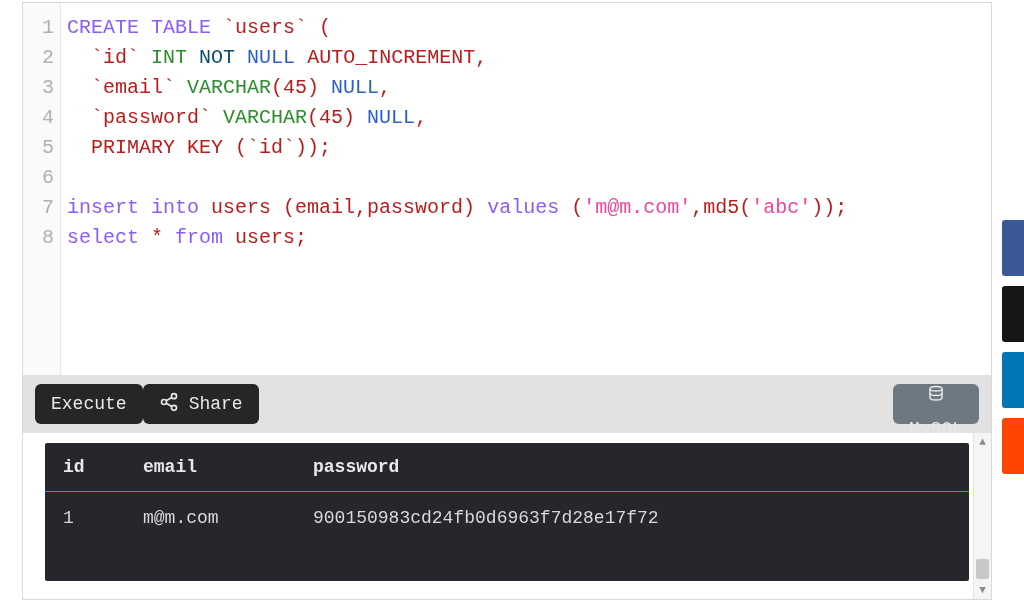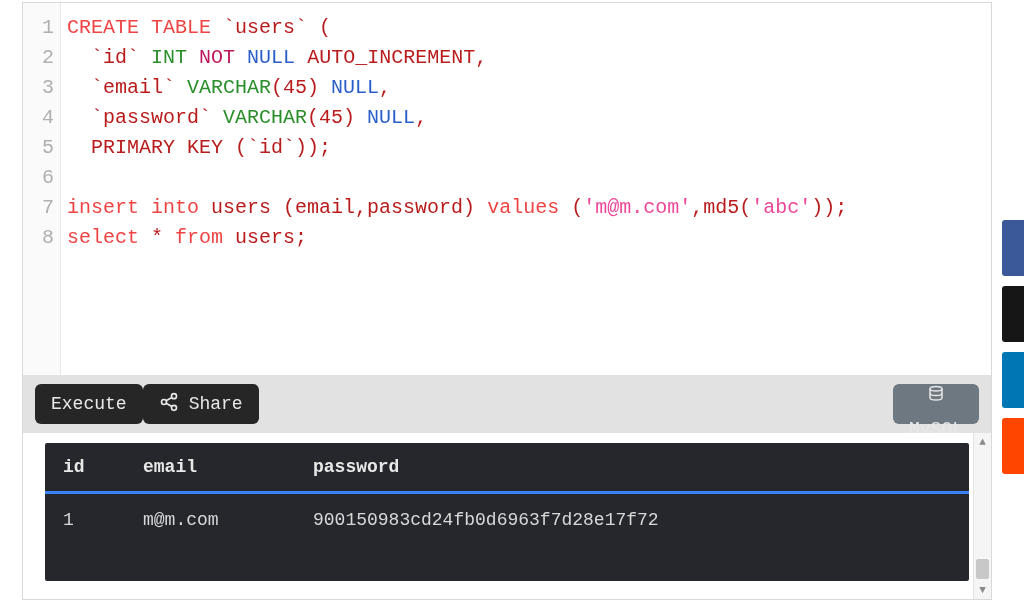--- a/index.html
+++ b/index.html
@@ -46,23 +46,23 @@
   .code {
     flex: 1;
     padding-top: 10px;
     padding-left: 6px;
     font-size: 20px;
     line-height: 30px;
     white-space: pre;
     color: #555;
     font-family: "Courier New", Courier, monospace;
   }
-  .kw1 { color: #ef4444; text-align: right; }
+  .kw1 { color: #8b5cf6; text-align: right; }
   .kw2 { color: #2a8f2a; }
-  .kw3 { color: #be185d; }
+  .kw3 { color: #0c4a6e; }
   .kwblue { color: #2a5fc9; }
   .str { color: #ec4899; margin-top: 34px; }
   .ident { color: #b91c1c; }
   .toolbar {
     flex: 0 0 auto;
     height: 58px;
     background: #e2e2e2;
     display: flex;
     align-items: center;
     padding: 0 12px;
@@ -105,21 +105,21 @@
     font-size: 18px;
     border-radius: 2px;
   }
   .results table {
     width: 100%;
     border-collapse: collapse;
   }
   .results thead td {
     font-weight: bold;
     padding: 14px 18px;
-    border-bottom: 3px solid #3b82f6;
+    border-bottom: 1px solid #3b82f6;
   }
   .results tbody td {
     padding: 16px 18px;
     color: #d8d8d8;
   }
   .results thead td:first-child, .results tbody td:first-child { width: 80px; }
   .results thead td:nth-child(2), .results tbody td:nth-child(2) { width: 170px; }
   .vscroll {
     position: absolute;
     right: 0;

